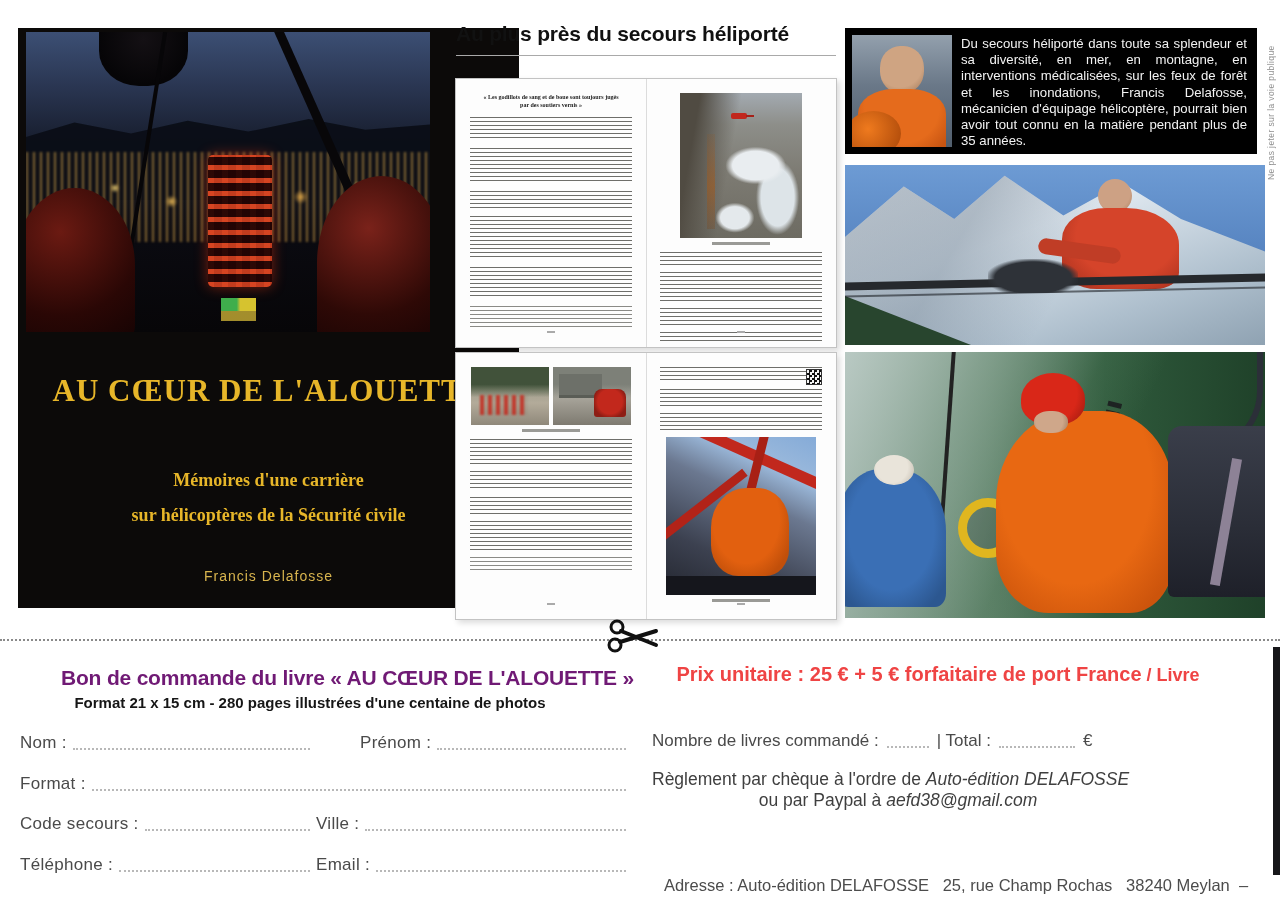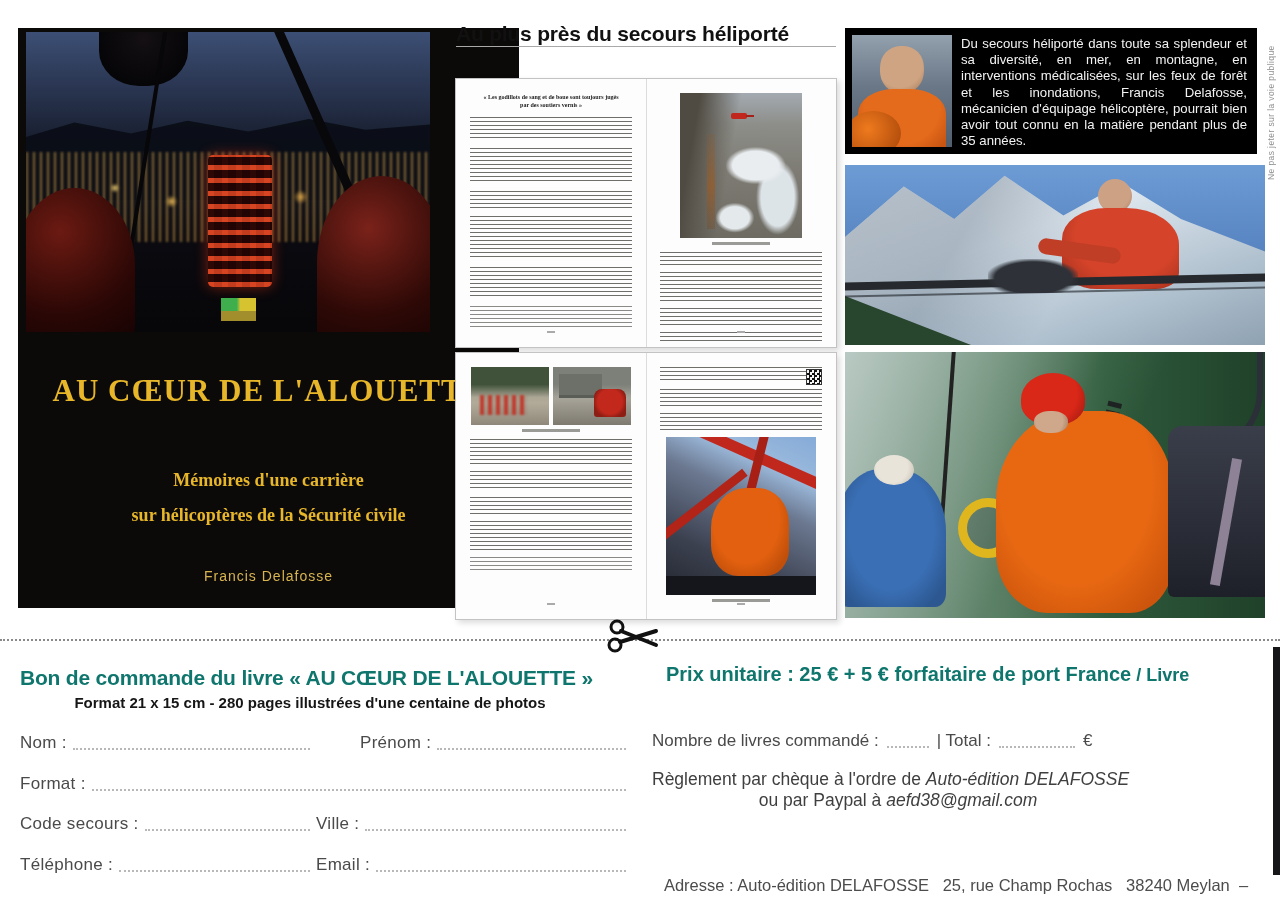--- a/index.html
+++ b/index.html
@@ -51,21 +51,21 @@
     font-family:"Liberation Serif", serif; font-weight:bold; font-size:31px; letter-spacing:1px; color:#e7b629; }
   .cover-sub { position:absolute; left:0; width:100%; text-align:center;
     font-family:"Liberation Serif", serif; font-weight:bold; font-size:18px; color:#e7b629; }
   .cover-sub.l1 { top:442px; }
   .cover-sub.l2 { top:477px; }
   .cover-author { position:absolute; left:0; top:540px; width:100%; text-align:center;
     font-size:14px; letter-spacing:1px; color:#d8b44e; }
 
   
   .center-head { left:456px; top:22px; width:380px; font-size:21px; font-weight:bold; color:#111;
-    letter-spacing:-0.2px; border-bottom:1px solid #a9a9a9; }
+    letter-spacing:-0.2px; border-bottom:1px solid #a9a9a9; padding-bottom:9px; }
 
   .spread { background:#fdfdfd; border:1px solid #c3c3c3; box-shadow:3px 3px 6px rgba(0,0,0,.14); }
   .spread .divider { position:absolute; left:50%; top:0; width:1px; height:100%; background:#dcdcdc; }
   .spread1 { left:455px; top:78px; width:380px; height:268px; }
   .spread2 { left:455px; top:352px; width:380px; height:266px; }
   .pg { position:absolute; top:14px; bottom:12px; }
   .pg.left  { left:14px;  width:162px; }
   .pg.right { left:204px; width:162px; }
   .gk { background-image:repeating-linear-gradient(180deg, #6e6e6a 0 1px, transparent 1px 4px); }
   .gk-i { background-image:repeating-linear-gradient(180deg, #8a8a86 0 1px, transparent 1px 4px); }
@@ -180,31 +180,31 @@
     border:6px solid #2b2f38; border-radius:0 0 60% 0; border-top:none; border-left:none; background:transparent; }
 
   .vertical-note { right:2px; top:30px; width:12px; height:150px; color:#8f8f8f; font-size:8.5px;
     writing-mode:vertical-rl; transform:rotate(180deg); letter-spacing:.4px; white-space:nowrap; }
 
   
   .cutline { left:0; top:639px; width:1280px; border-top:2px dotted #8a8a8a; }
   .scissors { left:604px; top:618px; width:60px; height:36px; }
 
   
-  .form-title { left:20px; top:666px; width:614px; font-size:21px; font-weight:bold; color:#0f766e; letter-spacing:-0.2px; }
+  .form-title { left:20px; top:666px; width:614px; font-size:21px; font-weight:bold; color:#701a75; letter-spacing:-0.2px;text-align:right; }
   .form-sub { left:20px; top:694px; width:580px; text-align:center; font-size:15px; font-weight:bold; color:#161616; }
   .frow { left:20px; width:612px; height:26px; display:flex; align-items:flex-end; color:#4a4a4a; font-size:17px; }
   .frow .lbl { white-space:nowrap; letter-spacing:.3px; }
   .frow .lead { flex:1; border-bottom:2px dotted #b8b8b8; margin:0 6px 3px 6px; height:1px; }
   .frow .half { display:flex; align-items:flex-end; }
   .frow .h1 { width:296px; }
   .frow .h2 { flex:1;text-align:right; }
   .r1 { top:727px;gap:44px; } .r2 { top:768px; } .r3 { top:808px; } .r4 { top:849px; }
 
-  .price-line { left:666px; top:663px; width:612px; text-align:left; color:#0f766e; white-space:nowrap; }
+  .price-line { left:632px; top:663px; width:612px; text-align:center; color:#ef4444; white-space:nowrap; }
   .price-main { font-size:20px; font-weight:bold; }
   .price-suffix { font-size:18px; font-weight:bold; }
   .qty-line { left:652px; top:731px; width:610px; color:#4a4a4a; font-size:17px; display:flex; align-items:flex-end; }
   .qty-line .dots { border-bottom:2px dotted #b8b8b8; margin:0 8px 3px 8px; height:1px; }
   .d1 { width:42px; } .d2 { width:76px; }
   .payment { left:652px; top:769px; width:492px; color:#3f3f3f; font-size:17.5px; line-height:21px; }
   .payment .l2 { text-align:center; }
   .payment i { font-style:italic; }
   .pub-address { left:650px; top:833px; width:612px; text-align:center; color:#4c4c4c; font-size:16.5px; line-height:21px; white-space:pre-wrap; }
 

